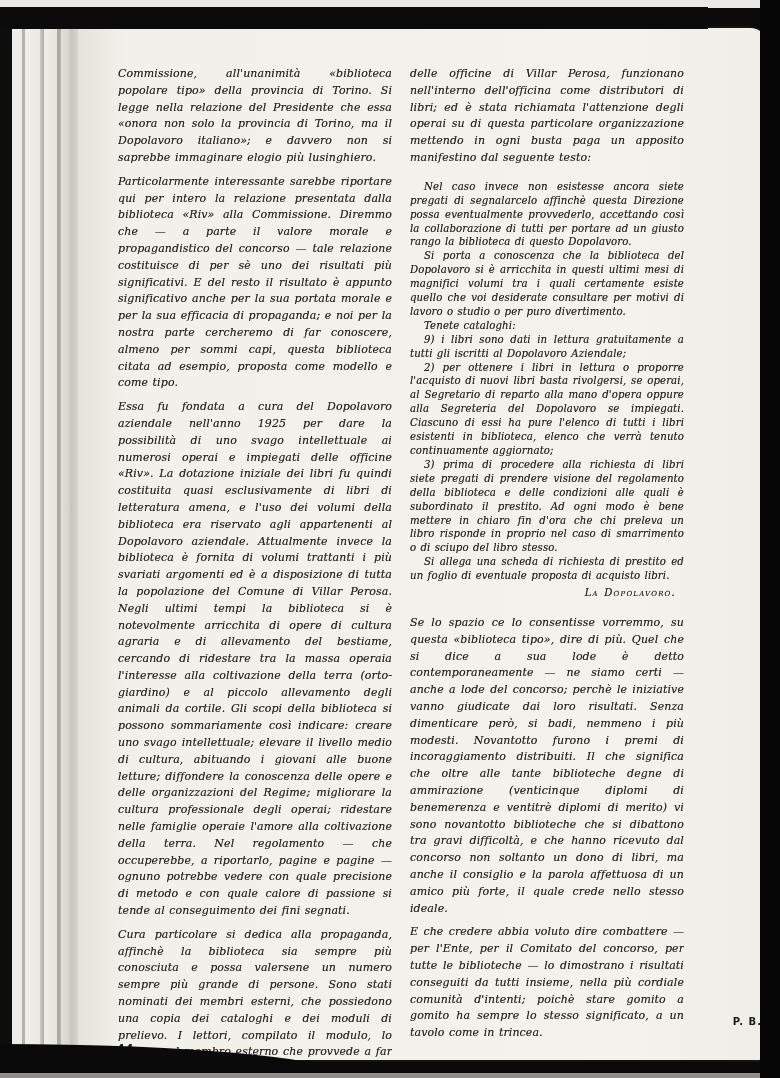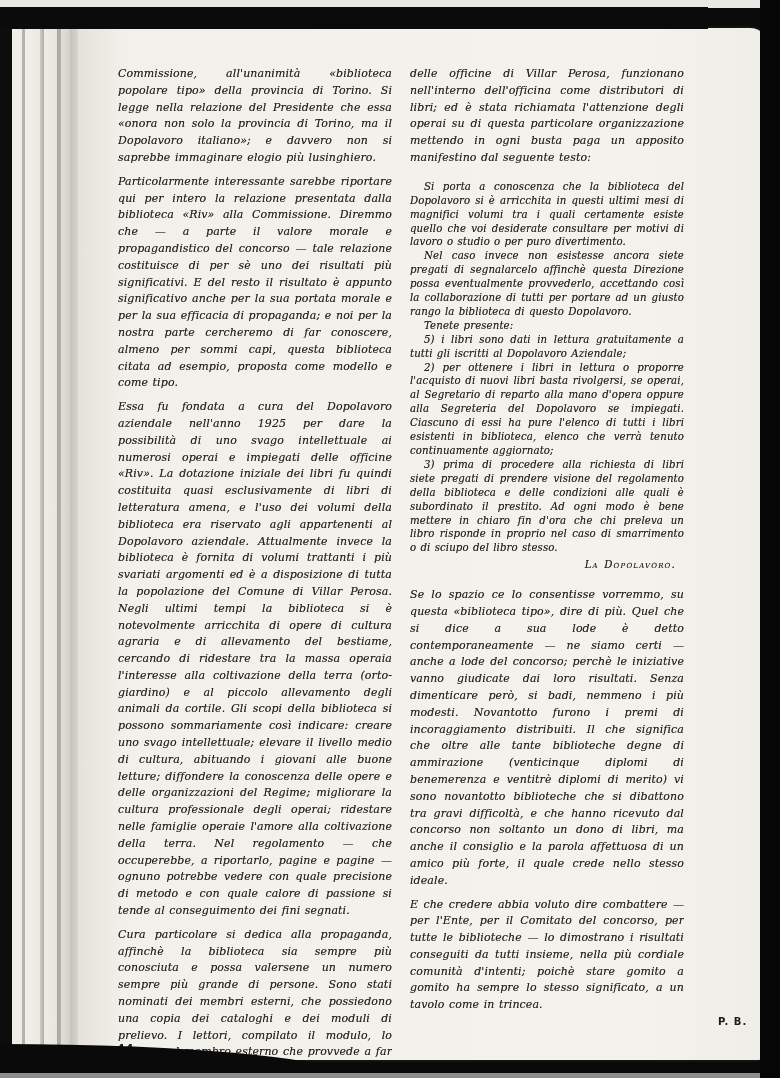--- a/index.html
+++ b/index.html
@@ -50,21 +50,21 @@
   
   .letter{margin-top:13px;font-size:10.2px;line-height:13.9px;}
   .letter p{margin:0;text-indent:14px;text-align:justify;}
   .letter-sign{text-align:right !important;text-indent:0 !important;
     font-variant:small-caps;letter-spacing:1.2px;margin-top:3px !important;padding-right:8px;}
   .closing{margin-top:15px;}
 
   
   .pagenum{position:absolute;left:39px;top:1014px;font-family:"DejaVu Sans", sans-serif;
     font-weight:bold;font-size:11px;letter-spacing:1px;color:#1c1a16;}
-  .initials{position:absolute;left:640px;top:988px;width:44px;text-align:left;
+  .initials{position:absolute;left:640px;top:988px;width:44px;text-align:right;
     font-family:"DejaVu Sans", sans-serif;font-weight:bold;font-size:10px;
     letter-spacing:1px;color:#1c1a16;}
 </style>
 </head>
 <body>
 
 <div class="scene">
 
   <div class="strip-top-light"></div>
   <div class="page-stack"></div>
@@ -76,26 +76,27 @@
       <p class="para">Commissione, all'unanimità «biblioteca popolare tipo» della provincia di Torino. Si legge nella relazione del Presidente che essa «onora non solo la provincia di Torino, ma il Dopolavoro italiano»; e davvero non si saprebbe immaginare elogio più lusinghiero.</p>
       <p class="para">Particolarmente interessante sarebbe riportare qui per intero la relazione presentata dalla biblioteca «Riv» alla Commissione. Diremmo che — a parte il valore morale e propagandistico del concorso — tale relazione costituisce di per sè uno dei risultati più significativi. E del resto il risultato è appunto significativo anche per la sua portata morale e per la sua efficacia di propaganda; e noi per la nostra parte cercheremo di far conoscere, almeno per sommi capi, questa biblioteca citata ad esempio, proposta come modello e come tipo.</p>
       <p class="para">Essa fu fondata a cura del Dopolavoro aziendale nell'anno 1925 per dare la possibilità di uno svago intellettuale ai numerosi operai e impiegati delle officine «Riv». La dotazione iniziale dei libri fu quindi costituita quasi esclusivamente di libri di letteratura amena, e l'uso dei volumi della biblioteca era riservato agli appartenenti al Dopolavoro aziendale. Attualmente invece la biblioteca è fornita di volumi trattanti i più svariati argomenti ed è a disposizione di tutta la popolazione del Comune di Villar Perosa. Negli ultimi tempi la biblioteca si è notevolmente arricchita di opere di cultura agraria e di allevamento del bestiame, cercando di ridestare tra la massa operaia l'interesse alla coltivazione della terra (orto-giardino) e al piccolo allevamento degli animali da cortile. Gli scopi della biblioteca si possono sommariamente così indicare: creare uno svago intellettuale; elevare il livello medio di cultura, abituando i giovani alle buone letture; diffondere la conoscenza delle opere e delle organizzazioni del Regime; migliorare la cultura professionale degli operai; ridestare nelle famiglie operaie l'amore alla coltivazione della terra. Nel regolamento — che occuperebbe, a riportarlo, pagine e pagine — ognuno potrebbe vedere con quale precisione di metodo e con quale calore di passione si tende al conseguimento dei fini segnati.</p>
       <p class="para">Cura particolare si dedica alla propaganda, affinchè la biblioteca sia sempre più conosciuta e possa valersene un numero sempre più grande di persone. Sono stati nominati dei membri esterni, che possiedono una copia dei cataloghi e dei moduli di prelievo. I lettori, compilato il modulo, lo lasciano al membro esterno che provvede a far aver loro il volume nei centri sussidiari di distribuzione, posti presso la Casa del Fascio, le scuole, la parrocchia. Di più, per favorire in modo speciale la classe operaia, i segretari di reparto alla mano d'opera, con l'autorizzazione della direzione dello stabilimento</p>
     </div>
 
     <div class="col col-right">
       <p class="para">delle officine di Villar Perosa, funzionano nell'interno dell'officina come distributori di libri; ed è stata richiamata l'attenzione degli operai su di questa particolare organizzazione mettendo in ogni busta paga un apposito manifestino dal seguente testo:</p>
 
       <div class="letter">
+        <p>Nel caso invece non esistesse ancora siete pregati di segnalarcelo affinchè questa Direzione possa eventualmente provvederlo, accettando così la collaborazione di tutti per portare ad un giusto rango la biblioteca di questo Dopolavoro.</p>
         <p>Si porta a conoscenza che la biblioteca del Dopolavoro si è arricchita in questi ultimi mesi di magnifici volumi tra i quali certamente esiste quello che voi desiderate consultare per motivi di lavoro o studio o per puro divertimento.</p>
-        <p>Nel caso invece non esistesse ancora siete pregati di segnalarcelo affinchè questa Direzione possa eventualmente provvederlo, accettando così la collaborazione di tutti per portare ad un giusto rango la biblioteca di questo Dopolavoro.</p>
-        <p>Tenete presente:</p>
-        <p>5) i libri sono dati in lettura gratuitamente a tutti gli iscritti al Dopolavoro Aziendale;</p>
+        <p>Tenete cataloghi:</p>
+        <p>9) i libri sono dati in lettura gratuitamente a tutti gli iscritti al Dopolavoro Aziendale;</p>
         <p>2) per ottenere i libri in lettura o proporre l'acquisto di nuovi libri basta rivolgersi, se operai, al Segretario di reparto alla mano d'opera oppure alla Segreteria del Dopolavoro se impiegati. Ciascuno di essi ha pure l'elenco di tutti i libri esistenti in biblioteca, elenco che verrà tenuto continuamente aggiornato;</p>
         <p>3) prima di procedere alla richiesta di libri siete pregati di prendere visione del regolamento della biblioteca e delle condizioni alle quali è subordinato il prestito. Ad ogni modo è bene mettere in chiaro fin d'ora che chi preleva un libro risponde in proprio nel caso di smarrimento o di sciupo del libro stesso.</p>
+        <p>Si allega una scheda di richiesta di prestito ed un foglio di eventuale proposta di acquisto libri.</p>
         <p class="letter-sign">La Dopolavoro.</p>
       </div>
 
       <div class="closing">
         <p class="para">Se lo spazio ce lo consentisse vorremmo, su questa «biblioteca tipo», dire di più. Quel che si dice a sua lode è detto contemporaneamente — ne siamo certi — anche a lode del concorso; perchè le iniziative vanno giudicate dai loro risultati. Senza dimenticare però, si badi, nemmeno i più modesti. Novantotto furono i premi di incoraggiamento distribuiti. Il che significa che oltre alle tante biblioteche degne di ammirazione (venticinque diplomi di benemerenza e ventitrè diplomi di merito) vi sono novantotto biblioteche che si dibattono tra gravi difficoltà, e che hanno ricevuto dal concorso non soltanto un dono di libri, ma anche il consiglio e la parola affettuosa di un amico più forte, il quale crede nello stesso ideale.</p>
         <p class="para">E che credere abbia voluto dire combattere — per l'Ente, per il Comitato del concorso, per tutte le biblioteche — lo dimostrano i risultati conseguiti da tutti insieme, nella più cordiale comunità d'intenti; poichè stare gomito a gomito ha sempre lo stesso significato, a un tavolo come in trincea.</p>
       </div>
     </div>
 
     <div class="pagenum">44</div>

